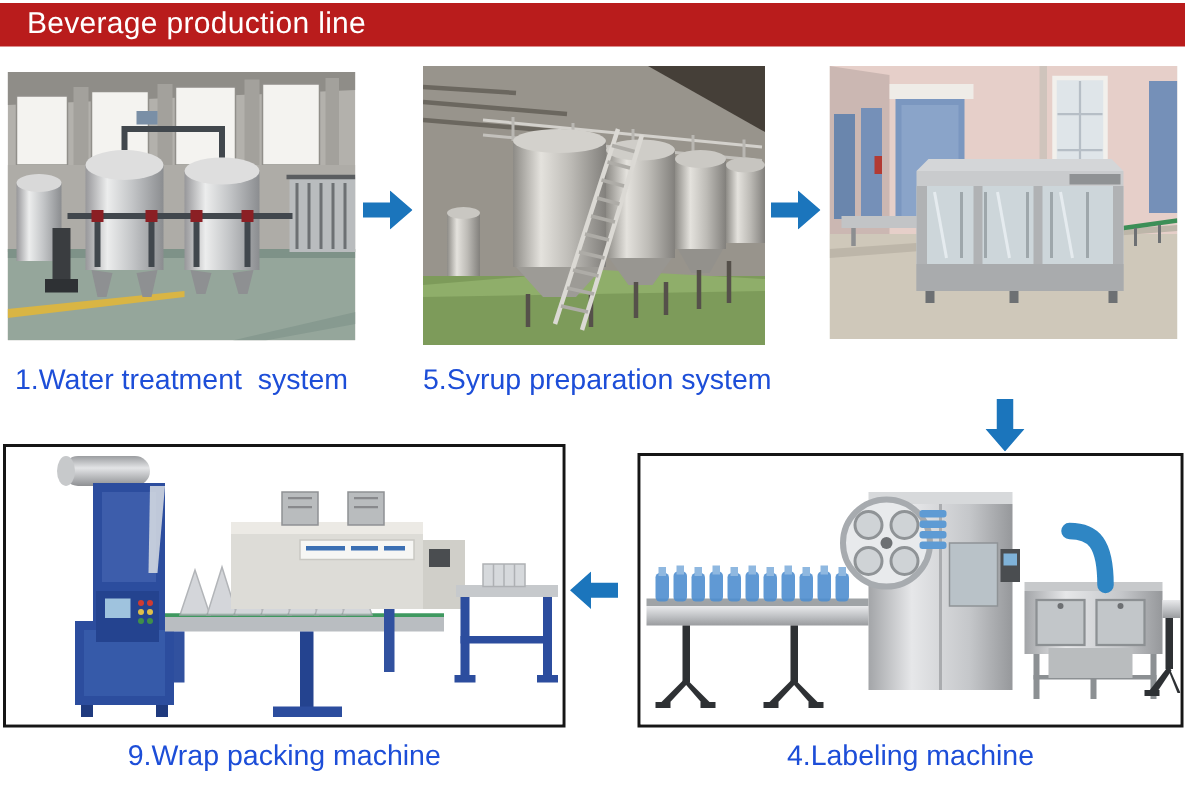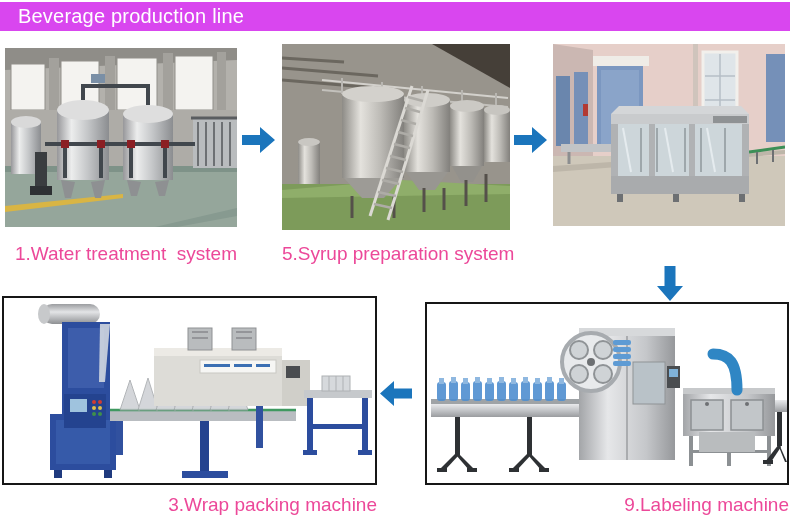--- a/index.html
+++ b/index.html
@@ -2,28 +2,28 @@
 <html><head>
 <meta charset="utf-8">
 <style>
   html,body{margin:0;padding:0;background:#ffffff;}
   .canvas{
     position:relative;width:790px;height:531px;background:#ffffff;overflow:hidden;
     font-family:"Liberation Sans","DejaVu Sans",sans-serif;
   }
   .header{
     position:absolute;left:0;top:2px;width:790px;height:29px;
-    background:#d946ef;color:#ffffff;display:flex;align-items:center;
+    background:#b91c1c;color:#ffffff;display:flex;align-items:center;
     font-size:20px;font-weight:500;letter-spacing:0.2px;padding-left:18px;box-sizing:border-box;
   }
   .photo{position:absolute;overflow:hidden;}
   .photo svg{display:block;}
   .photo.bordered{border:2px solid #161616;}
   .caption{
-    position:absolute;font-size:19px;color:#ec4899;text-align:right;
+    position:absolute;font-size:19px;color:#1d4ed8;text-align:center;
     white-space:pre;line-height:22px;
   }
   .arrow{position:absolute;}
   
   #p1{left:5px;top:48px;width:232px;height:179px;}
   #p2{left:282px;top:44px;width:228px;height:186px;}
   #p3{left:553px;top:44px;width:232px;height:182px;}
   #p5{left:2px;top:296px;width:371px;height:185px;}
   #p4{left:425px;top:302px;width:360px;height:179px;}
   #c1{left:5px;top:243px;width:232px;}
@@ -444,16 +444,16 @@
       <rect x="348" y="96" width="12" height="12" fill="url(#st4)"></rect>
       <g fill="#2e3134">
         <rect x="350" y="108" width="5" height="34"></rect>
         <polygon points="352,140 338,158 344,158 354,143"></polygon>
           <polygon points="352,140 360,158 358,158 352,143"></polygon>
         <rect x="336" y="156" width="10" height="4"></rect>
       </g>
     </svg>
   </div>
 
-  <div class="caption" id="c5">3.Wrap packing machine</div>
-  <div class="caption" id="c4">9.Labeling machine</div>
+  <div class="caption" id="c5">9.Wrap packing machine</div>
+  <div class="caption" id="c4">4.Labeling machine</div>
 
 </div>
 
 </body></html>

